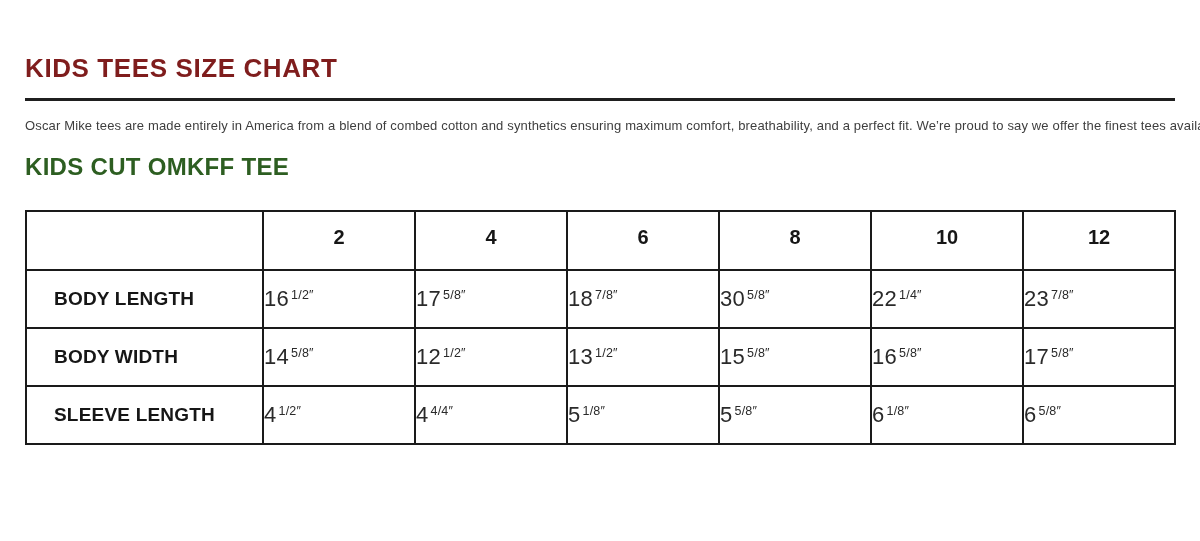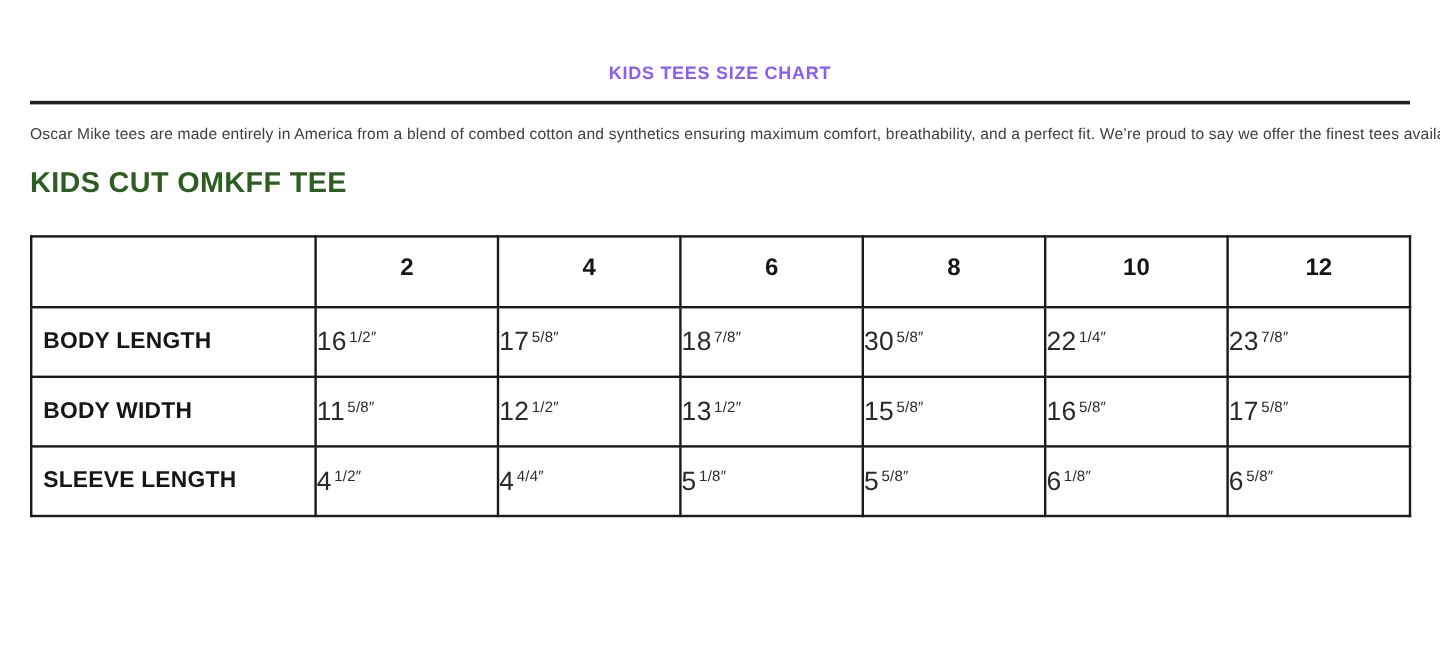--- a/index.html
+++ b/index.html
@@ -9,25 +9,24 @@
     background: #ffffff;
     width: 1200px;
     height: 541px;
     font-family: "Liberation Sans", "DejaVu Sans", sans-serif;
     overflow: hidden;
   }
   .page { padding: 53px 25px 0; }
 
   .title {
     margin: 0;
-    font-size: 15px;
+    font-size: 26px;
     font-weight: 700;
     letter-spacing: 0.6px;
-    text-align: center;
-    color: #8b5cf6;
+    color: #7f1d1d;
   }
   .divider {
     border: none;
     border-top: 3px solid var(--rule-color, #1f1f1f);
     margin: 14px 0 0;
   }
   .intro {
     margin: 17px 0 0;
     font-size: 13px;
     letter-spacing: 0.15px;
@@ -63,21 +62,21 @@
     height: 59px;
     font-size: 20px;
     font-weight: 700;
     color: #161616;
     text-align: center;
     padding-bottom: 6px;
   }
   .size-chart tbody th.row-label {
     height: 58px;
     text-align: left;
-    padding-left: 9px;
+    padding-left: 27px;
     font-size: 19px;
     font-weight: 700;
     letter-spacing: 0.2px;
     color: #161616;
   }
   .size-chart tbody td.measure {
     height: 58px;
     text-align: left;
     font-size: 22px;
     font-weight: 400;
@@ -132,21 +131,21 @@
         <th class="row-label">BODY LENGTH</th>
         <td class="measure"><span>16</span><sup><span>1/2</span><span>″</span></sup></td>
         <td class="measure"><span>17</span><sup><span>5/8</span><span>″</span></sup></td>
         <td class="measure"><span>18</span><sup><span>7/8</span><span>″</span></sup></td>
         <td class="measure"><span>30</span><sup><span>5/8</span><span>″</span></sup></td>
         <td class="measure"><span>22</span><sup><span>1/4</span><span>″</span></sup></td>
         <td class="measure"><span>23</span><sup><span>7/8</span><span>″</span></sup></td>
       </tr>
       <tr>
         <th class="row-label">BODY WIDTH</th>
-        <td class="measure"><span>11</span><sup><span>5/8</span><span>″</span></sup></td>
+        <td class="measure"><span>14</span><sup><span>5/8</span><span>″</span></sup></td>
         <td class="measure"><span>12</span><sup><span>1/2</span><span>″</span></sup></td>
         <td class="measure"><span>13</span><sup><span>1/2</span><span>″</span></sup></td>
         <td class="measure"><span>15</span><sup><span>5/8</span><span>″</span></sup></td>
         <td class="measure"><span>16</span><sup><span>5/8</span><span>″</span></sup></td>
         <td class="measure"><span>17</span><sup><span>5/8</span><span>″</span></sup></td>
       </tr>
       <tr>
         <th class="row-label">SLEEVE LENGTH</th>
         <td class="measure"><span>4</span><sup><span>1/2</span><span>″</span></sup></td>
         <td class="measure"><span>4</span><sup><span>4/4</span><span>″</span></sup></td>

